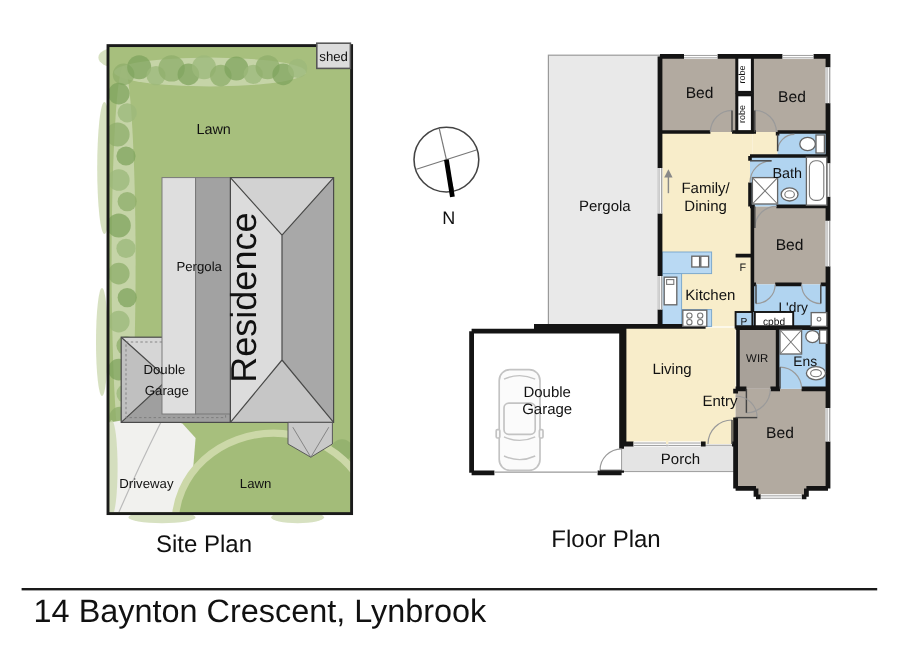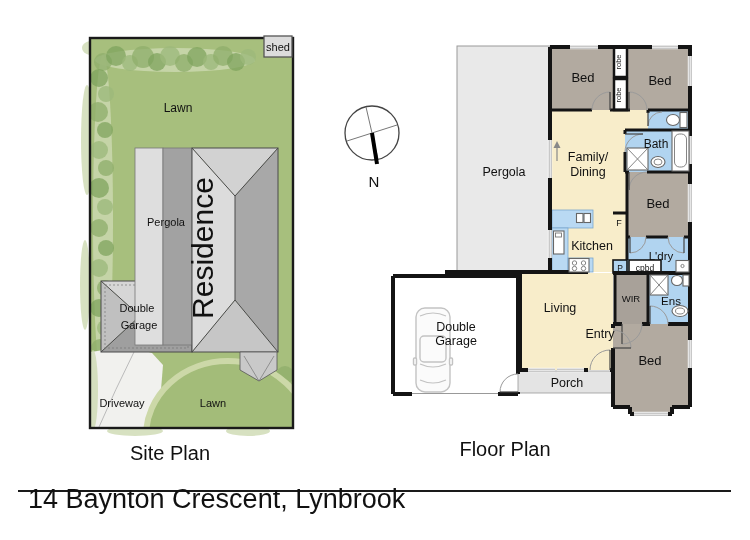--- a/index.html
+++ b/index.html
@@ -25,21 +25,21 @@
   .carb{fill:#fbfbfb;stroke:#c3c3c3;stroke-width:1.4;}
   .carl{fill:none;stroke:#c3c3c3;stroke-width:1.2;}
   
   .g1{fill:#8fae6c;opacity:.78;}
   .g2{fill:#7da25c;opacity:.72;}
   .g3{fill:#9cb87b;opacity:.78;}
   .wash{fill:#cdd9b2;opacity:.8;}
   .roofl{stroke:#4a4a4a;stroke-width:1;fill:none;}
   
   #rule{position:absolute;left:18px;top:490px;width:713px;height:2px;background:#1a1a1a;}
-  #addr{position:absolute;left:28px;top:484px;font-size:27px;color:#111;}
+  #addr{position:absolute;left:28px;top:494px;font-size:27px;color:#111;}
   #disc{position:absolute;left:30px;top:527px;font-size:7.5px;color:#222;}
   #disc b{font-weight:bold;}
 </style>
 </head>
 <body>
 
 <div id="page">
 
   <svg style="left:82px;top:30px;" width="220" height="440" viewBox="82 30 220 440">
     <defs>

